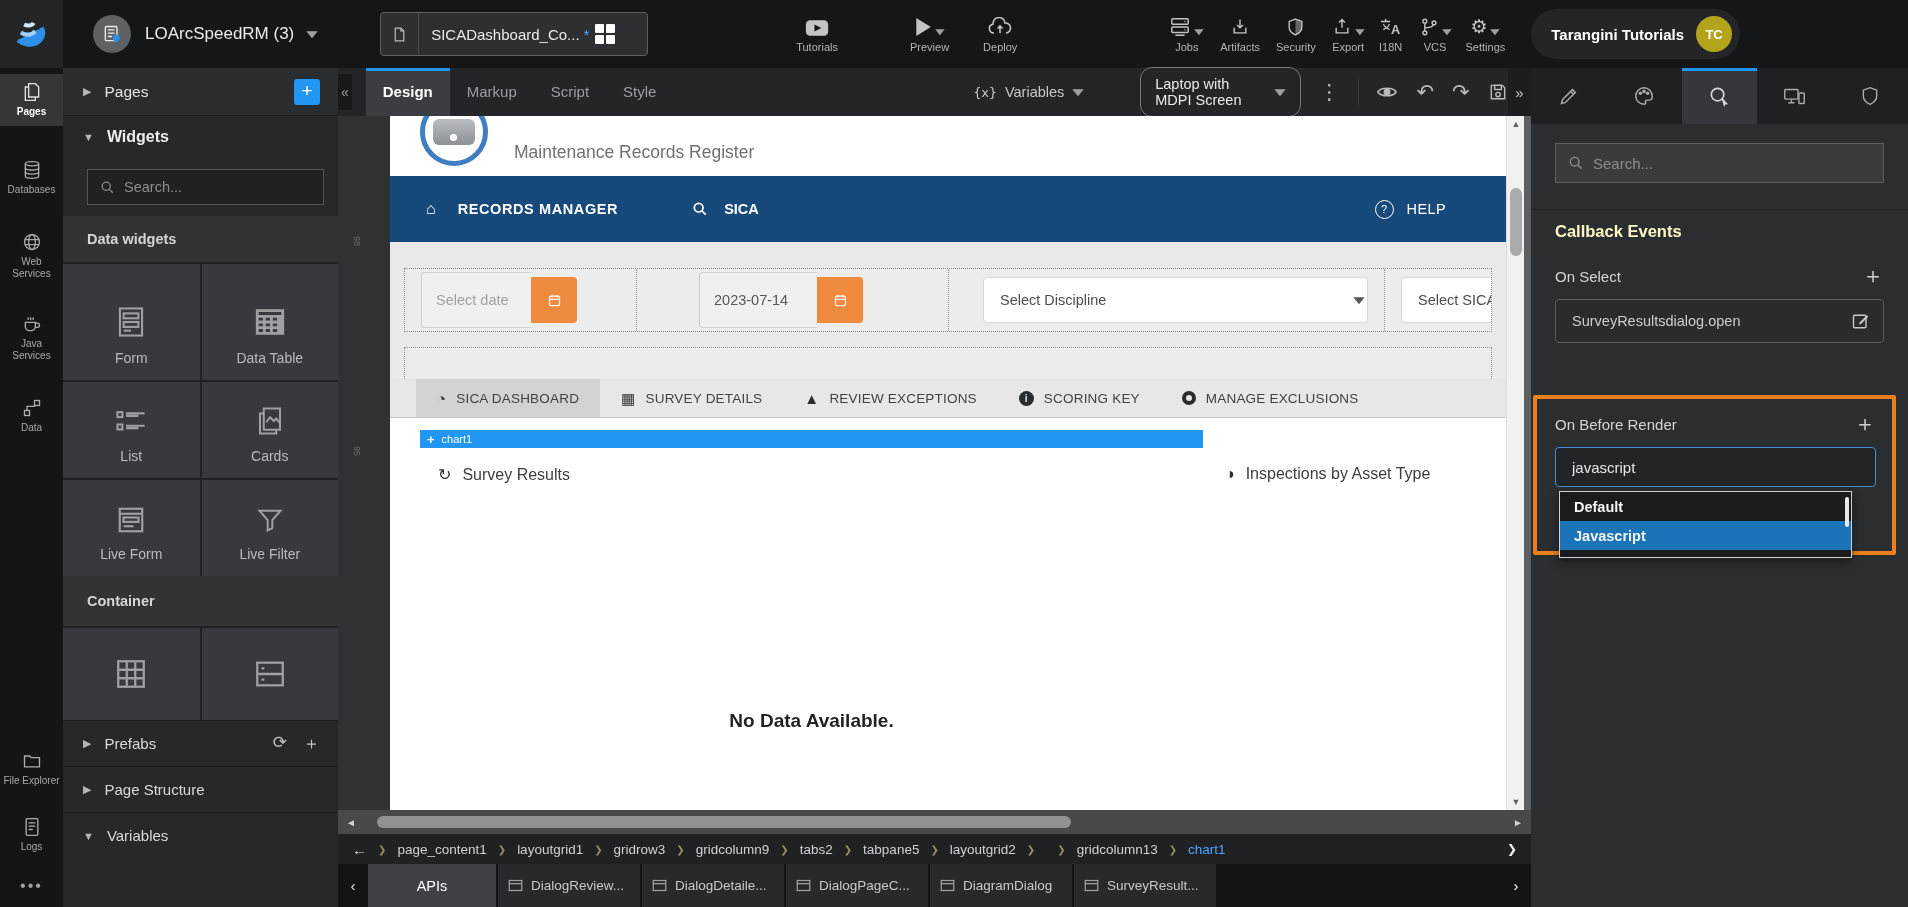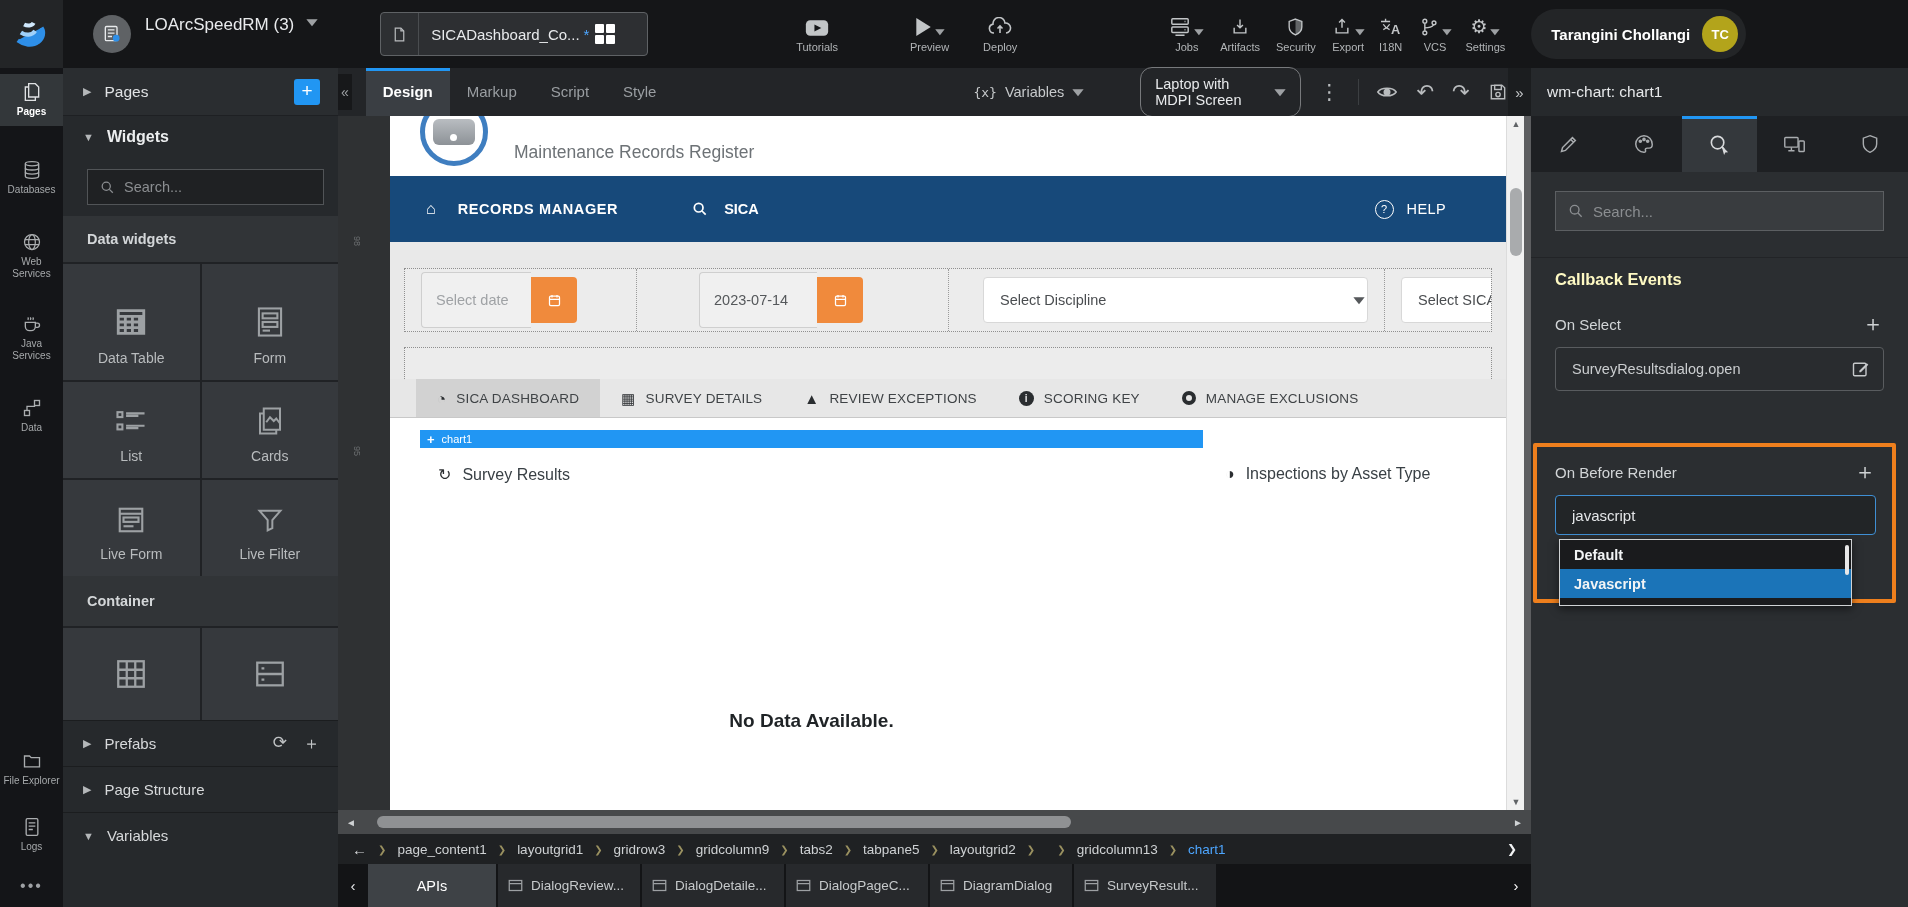--- a/index.html
+++ b/index.html
@@ -3,21 +3,21 @@
 <meta charset="utf-8">
 <style>
   *{box-sizing:border-box;margin:0;padding:0}
   html,body{width:1908px;height:907px;overflow:hidden;background:#1a1b1d;
     font-family:"Liberation Sans",sans-serif;color:#ddd;-webkit-font-smoothing:antialiased}
   svg{display:block}
 
   
   #topbar{position:absolute;left:0;top:0;width:1908px;height:68px;background:#151618;display:flex;align-items:center}
   .logo-tile{width:63px;height:68px;background:#232527;display:flex;align-items:center;justify-content:center}
-  .proj{display:flex;align-items:flex-start;margin-left:30px;cursor:pointer}
+  .proj{display:flex;align-items:center;margin-left:30px;cursor:pointer}
   .proj-av{width:38px;height:38px;border-radius:50%;background:#5f6265;display:flex;align-items:center;justify-content:center}
   .proj-name{font-size:17px;color:#e9ebed;margin:0 12px 0 14px}
   .chev{color:#9ea1a4;font-size:12px;transform:scaleX(1.6)}
   .pagetab{margin-left:62px;height:44px;width:268px;background:#2d2f32;border:1px solid #5f6265;border-radius:4px;display:flex;align-items:center;overflow:hidden}
   .pagetab .docseg{width:38px;height:100%;display:flex;align-items:center;justify-content:center;border-right:1px solid #4a4d50;color:#b9bcbe}
   .pagetab .ptitle{font-size:15px;color:#e8eaec;margin-left:12px;white-space:nowrap}
   .pagetab .dirty{color:#4da6ff;font-size:15px;margin:0 6px 0 4px}
   .grid4{width:20px;height:20px;display:grid;grid-template-columns:9px 9px;grid-template-rows:9px 9px;gap:2px}
   .grid4 b{background:#fff;border-radius:1px}
   .tb-act{display:flex;flex-direction:column;align-items:center;gap:4px;color:#c2c5c7;cursor:pointer}
@@ -289,21 +289,21 @@
   </div>
   <div class="tb-act" style="margin-left:14px">
     <span class="irow">
         <span class="uglyph" style="font-size:19px">⚙</span>
         <span class="chev">▼</span>
       </span>
     <span class="lbl">Settings</span>
   </div>
 
   <div class="userpill">
-    <span class="uname">Tarangini Chollangi</span>
+    <span class="uname">Tarangini Tutorials</span>
     <span class="uav">TC</span>
   </div>
 </div>
 
 <div id="rail">
   <div class="rail-item active" style="margin-bottom:26px">
     <svg width="20" height="20" viewBox="0 0 24 24" fill="none" stroke="#dfe1e3" stroke-width="1.6">
         <path d="M8 2h8l4 4v12H8z"></path>
         <path d="M8 6H4v16h12v-4"></path>
       </svg>
@@ -374,33 +374,33 @@
       <svg width="15" height="15" viewBox="0 0 24 24" fill="none" stroke="currentColor" stroke-width="2">
           <circle cx="10" cy="10" r="6.5"></circle>
           <path d="M15 15l5.5 5.5"></path>
         </svg>
       <input placeholder="Search..." style="">
     </div>
   </div>
   <div class="lp-section">Data widgets</div>
   <div class="wgrid">
     <div class="wcell r1">
-      <svg width="34" height="32" viewBox="0 0 24 22" fill="#9da1a4">
-          <path d="M2 2h20v18H2zM4 4v2h16V4zM4 8v2h3V8zm5 0v2h3V8zm5 0v2h3V8zM4 12v2h3v-2zm5 0v2h3v-2zm5 0v2h3v-2zM4 16v2h3v-2zm5 0v2h3v-2zm5 0v2h3v-2z" fill-rule="evenodd"></path>
-        </svg>
-      <span class="wl">Data Table</span>
-    </div>
-    <div class="wcell r1">
       <svg width="30" height="32" viewBox="0 0 24 26" fill="none" stroke="#9da1a4" stroke-width="1.7">
           <rect x="3" y="2" width="18" height="22"></rect>
           <rect x="6" y="6" width="12" height="4"></rect>
           <rect x="6" y="13" width="12" height="4"></rect>
           <path d="M6 20h6"></path>
         </svg>
       <span class="wl">Form</span>
+    </div>
+    <div class="wcell r1">
+      <svg width="34" height="32" viewBox="0 0 24 22" fill="#9da1a4">
+          <path d="M2 2h20v18H2zM4 4v2h16V4zM4 8v2h3V8zm5 0v2h3V8zm5 0v2h3V8zM4 12v2h3v-2zm5 0v2h3v-2zm5 0v2h3v-2zM4 16v2h3v-2zm5 0v2h3v-2zm5 0v2h3v-2z" fill-rule="evenodd"></path>
+        </svg>
+      <span class="wl">Data Table</span>
     </div>
     <div class="wcell r2">
       <svg width="32" height="28" viewBox="0 0 26 22" fill="none" stroke="#9da1a4" stroke-width="1.7">
           <rect x="2" y="3" width="4" height="4"></rect>
           <path d="M9 4h15M9 6h10"></path>
           <rect x="2" y="13" width="4" height="4"></rect>
           <path d="M9 14h15M9 16h10"></path>
         </svg>
       <span class="wl">List</span>
     </div>
@@ -683,21 +683,20 @@
           <rect x="2" y="2" width="20" height="16"></rect>
           <path d="M2 7h20"></path>
         </svg>
       <span>SurveyResult...</span>
     </div>
     <span class="bb-next">›</span>
   </div>
 </div>
 
 <div id="rpanel">
-  <div class="rp-head">wm-chart: chart1</div>
 
   <div class="rp-tabs">
     <div class="rp-tab">
       <svg width="21" height="21" viewBox="0 0 24 24" fill="none" stroke="currentColor" stroke-width="1.7">
           <path d="M4 20l1.2-4.5L16.5 4.2l3.3 3.3L8.5 18.8z"></path>
           <path d="M14.5 6.2l3.3 3.3"></path>
         </svg>
     </div>
     <div class="rp-tab">
       <svg width="22" height="22" viewBox="0 0 24 24" fill="none" stroke="currentColor" stroke-width="1.6">

